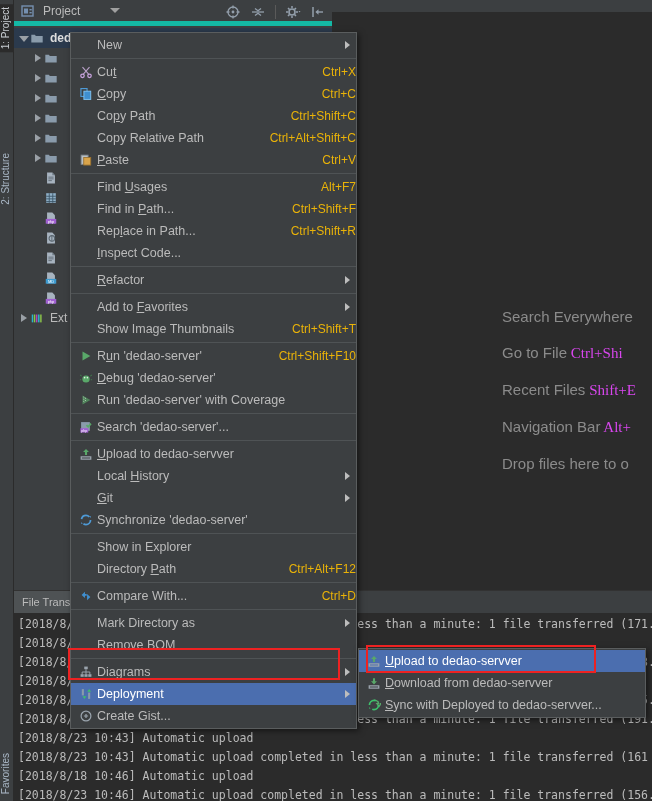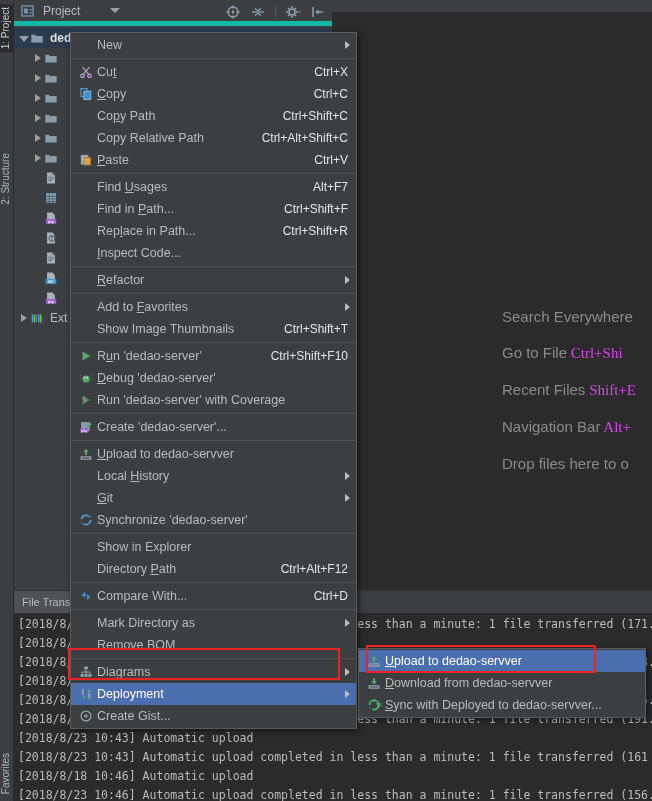--- a/index.html
+++ b/index.html
@@ -104,21 +104,21 @@
     padding: 1px 0;
     z-index: 50;
   }
   .mi {
     position: relative; display: flex; align-items: center;
     height: 22px; padding-left: 4px; font-size: 12.5px; color: #bbbbbb;
   }
   .mi.hl { background: #4b6eaf; color: #ffffff; }
   .mi .mic { flex: 0 0 22px; height: 16px; display:flex; align-items:center; justify-content:center; }
   .mi .mlabel { flex: 1 1 auto; white-space: nowrap; }
-  .mi .mkey { color: #e5e5e5; font-size: 12px; padding-right: 8px; white-space: nowrap; }
+  .mi .mkey { color: #eab308; font-size: 12px; white-space: nowrap; }
   .mi .marrow {
     position: absolute; right: 6px; top: 7px; width:0;height:0;
     border-top: 4px solid transparent; border-bottom: 4px solid transparent;
     border-left: 5px solid #bdbdbd;
   }
   .msep { height: 1px; background: #4f5355; margin: 2px 0; }
   .u { text-decoration: underline; }
 
   
   .submenu {
@@ -505,21 +505,21 @@
       <div class="msep"></div>
       <div class="mi">
         <span class="mic">
           <svg width="14" height="14" viewBox="0 0 16 16">
             <rect x="2.4" y="2.4" width="10" height="10" fill="#8a9bab"></rect>
             <path d="M8.5 5.8l2 2 3.2-3.6" fill="none" stroke="#59a869" stroke-width="2"></path>
             <rect x="1.6" y="9.4" width="9" height="5" fill="#9f5fd0"></rect>
             <text x="6.1" y="13.5" font-size="4.2" fill="#fff" text-anchor="middle" font-family="Liberation Sans">php</text>
           </svg>
         </span>
-        <span class="mlabel">Create 'dedao-server'...</span>
+        <span class="mlabel">Search 'dedao-server'...</span>
       </div>
       <div class="msep"></div>
       <div class="mi">
         <span class="mic">
           <svg width="14" height="14" viewBox="0 0 16 16">
             <path d="M8 2.2l3.4 3.6h-2.2v3.4h-2.4V5.8h-2.2z" fill="#59a869"></path>
             <path d="M2.6 11.2h10.8v2.6H2.6z" fill="none" stroke="#9aa4ad" stroke-width="1.5"></path>
           </svg>
         </span>
         <span class="mlabel"><span class="u">U</span>pload to dedao-servver</span>

